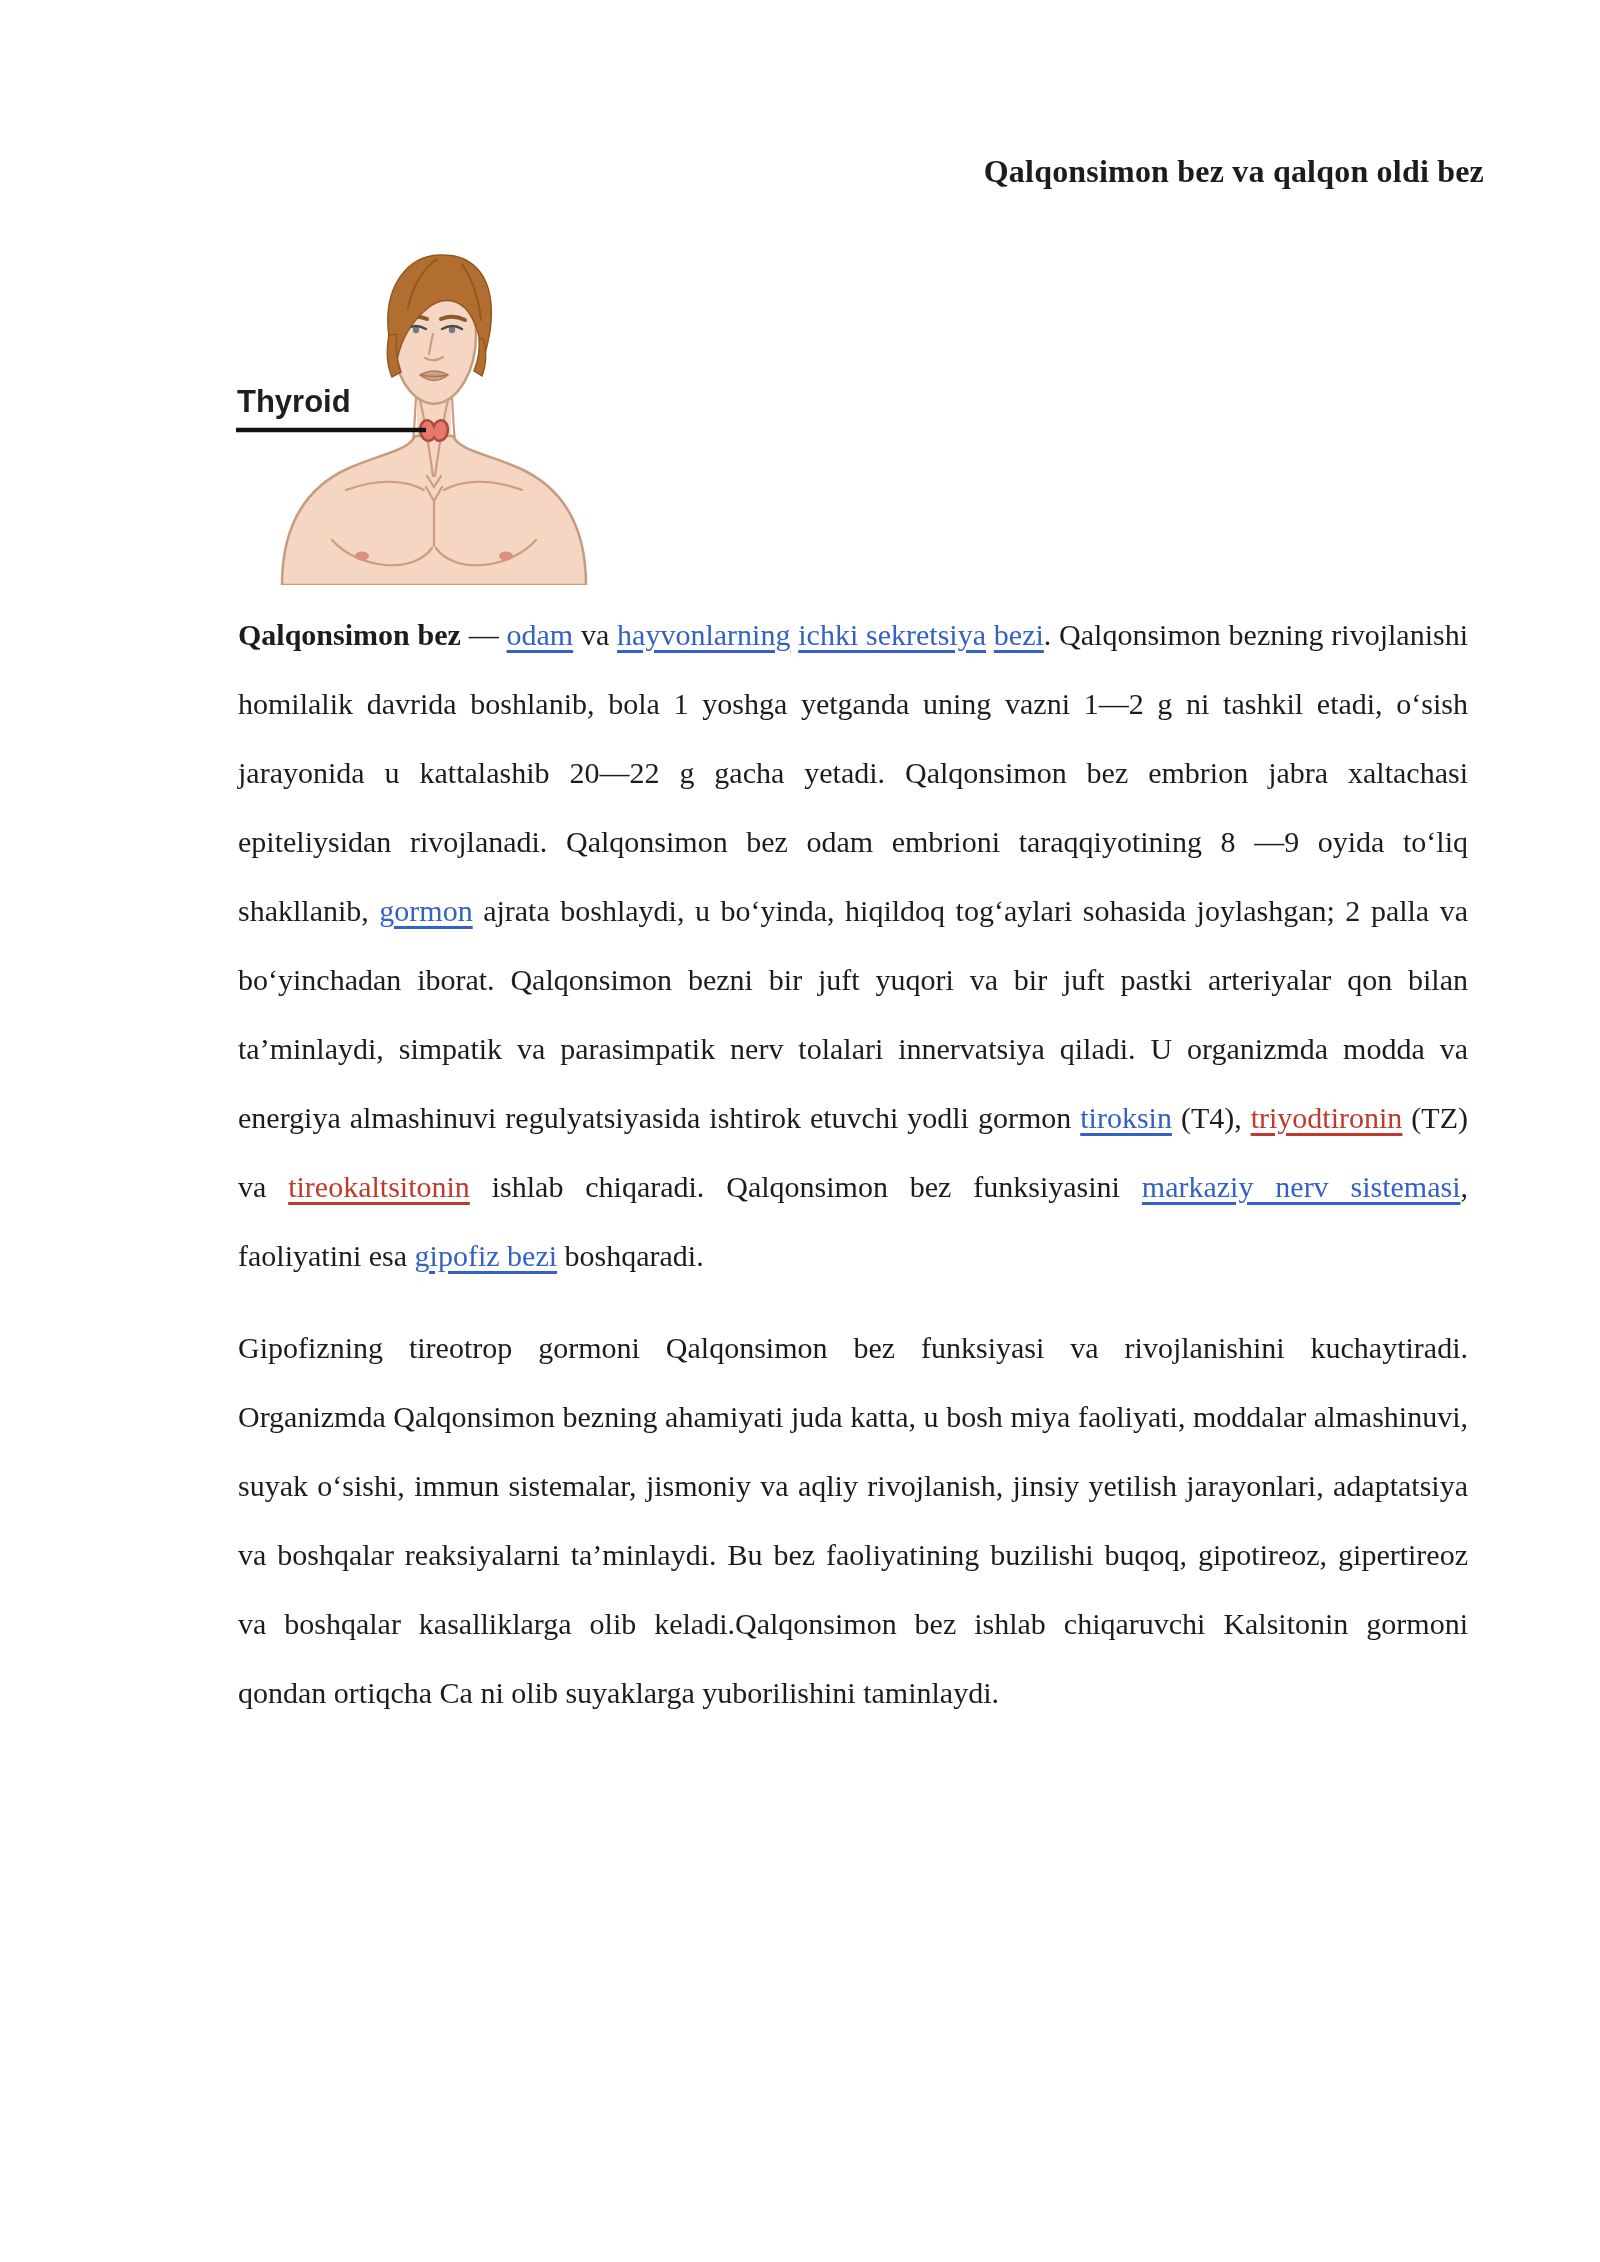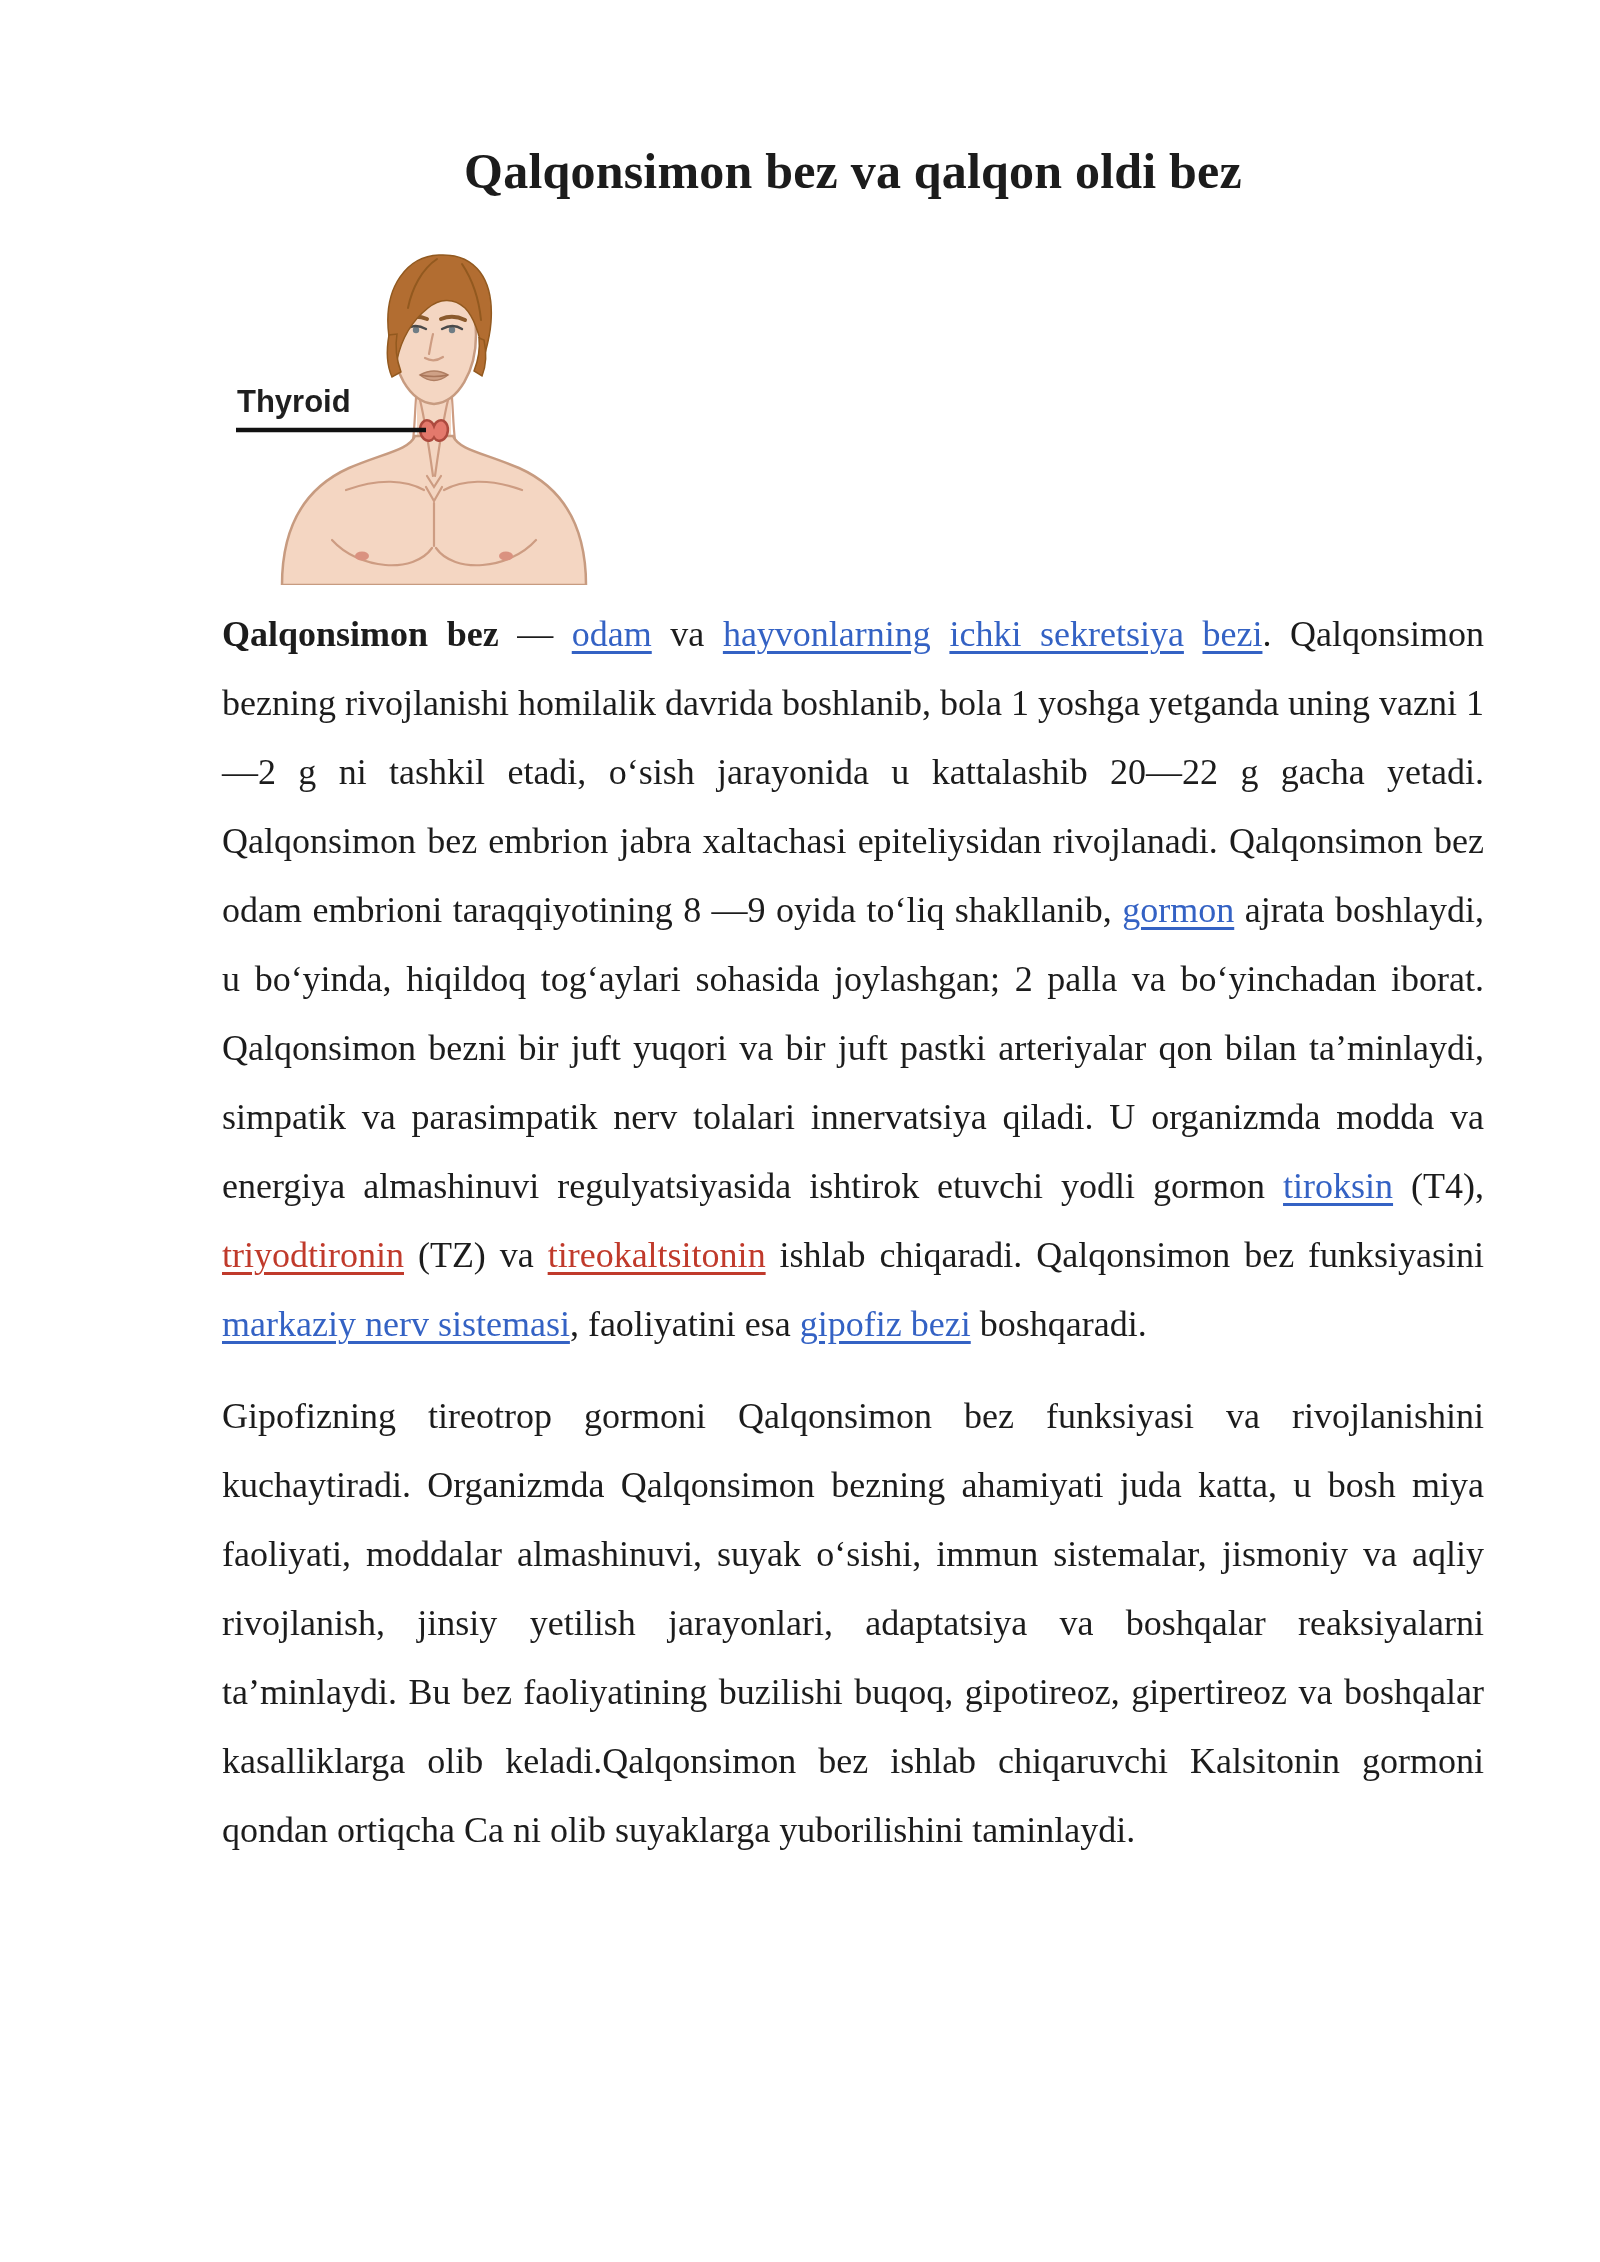--- a/index.html
+++ b/index.html
@@ -10,35 +10,35 @@
     color: var(--text, #1c1c1c);
     overflow: hidden;
   }
   .page {
     box-sizing: border-box;
     width: 1600px; height: 2262px;
     padding: 148px 116px 0 222px;
   }
   h1.doc-title {
     margin: 0;
-    font-size: 50px;
+    font-size: 32px;
     line-height: 46px;
     font-weight: bold;
-    text-align: center;
+    text-align: right;
     letter-spacing: 0.2px;
   }
   figure.fig {
     margin: 46px 0 0 12px;
     width: 360px; height: 345px;
     padding: 0;
     text-align: center;
   }
   p.para {
-    margin: 0;
-    font-size: 36px;
+    margin: 16px;
+    font-size: 30px;
     line-height: 69px;
     text-align: justify;
     text-justify: inter-word;
   }
   p.para-1 { margin-top: 15px; }
   p.para-2 { margin-top: 23px; }
   .bold { font-weight: bold; }
   a.link, a.redlink {
     text-decoration: underline;
     text-decoration-thickness: 2.5px;

